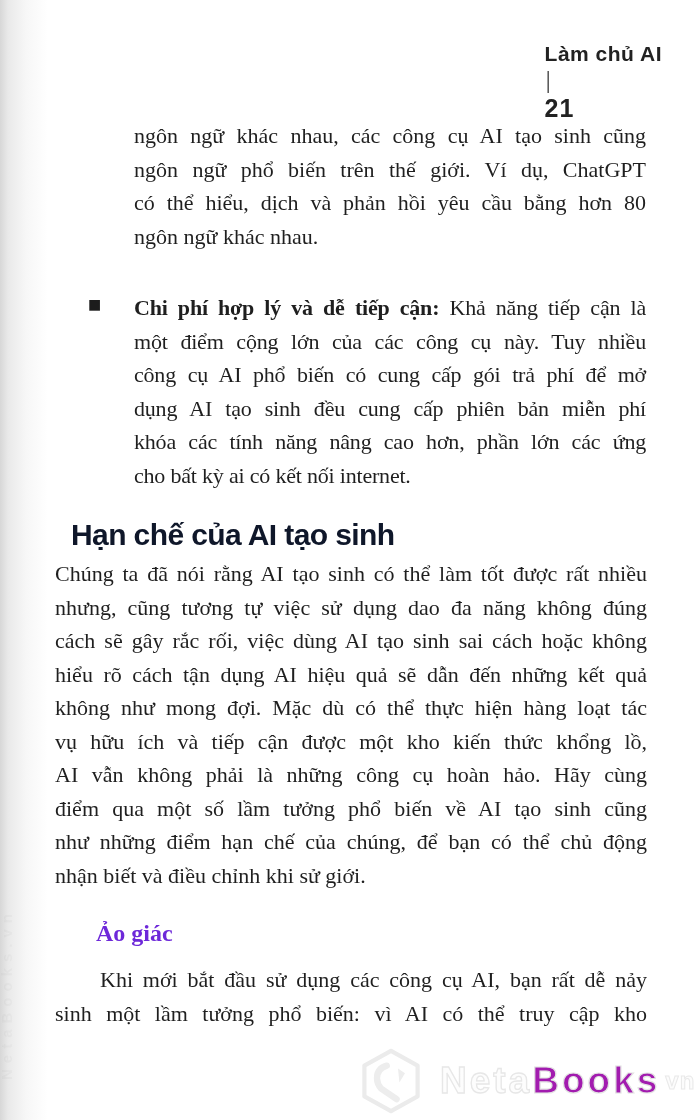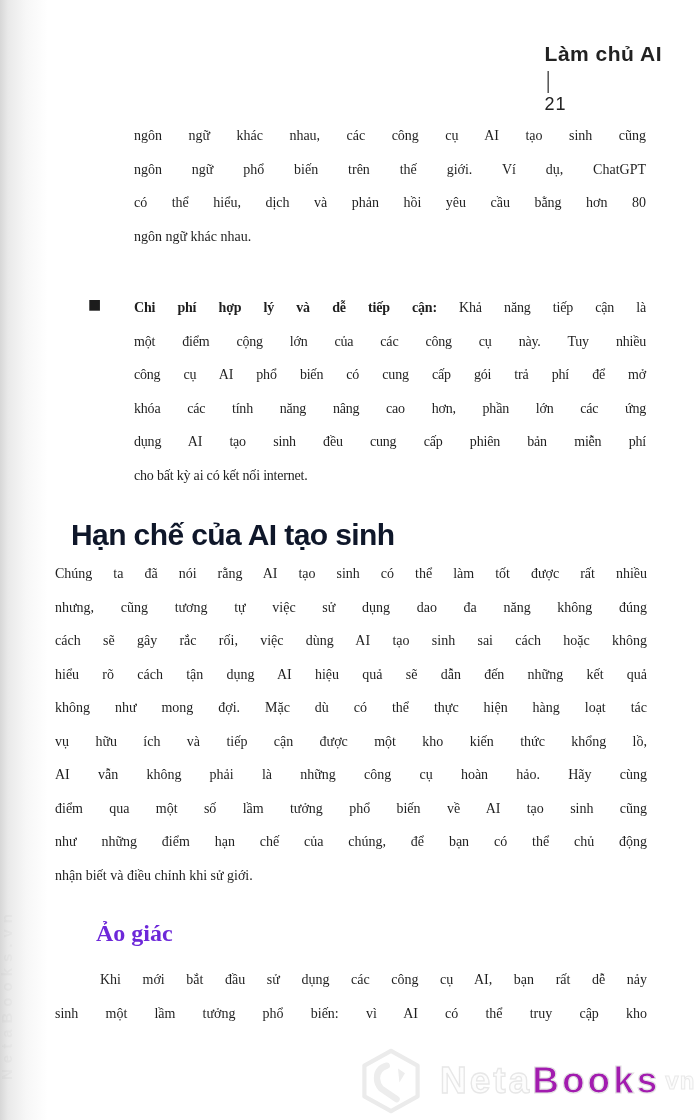--- a/index.html
+++ b/index.html
@@ -19,22 +19,22 @@
     font-family:"Liberation Sans",sans-serif;font-size:15px;font-weight:700;
     color:rgba(60,60,60,0.03);letter-spacing:6px;white-space:nowrap;overflow:hidden;
   }
   .page-header{
     position:absolute;top:42px;right:48px;display:flex;align-items:baseline;
     font-family:"Liberation Sans","DejaVu Sans",sans-serif;
     flex-direction:column;
   }
   .book-title{font-size:21px;font-weight:700;color:#222;letter-spacing:0.5px;}
   .hdr-sep{font-size:24px;font-weight:300;color:#444;margin:0 16px 0 10px;transform:scaleX(0.7);display:inline-block;}
-  .page-num{font-size:18px;font-weight:400;color:#222;letter-spacing:1px;}
-  .block{position:absolute;font-size:14px;line-height:33.5px;}
+  .page-num{font-size:25px;font-weight:700;color:#222;letter-spacing:1px;}
+  .block{position:absolute;font-size:22px;line-height:33.5px;}
   .jline{text-align:justify;text-align-last:justify;text-justify:inter-word;}
   .jline.last{text-align-last:left;}
   .force-just .jline.last{text-align-last:justify;}
   .indent-first .jline:first-child{text-indent:45px;}
   .bold{font-weight:700;}
   .para1{left:134px;top:119px;width:512px;}
   .bullet-marker{
     position:absolute;left:88px;top:297px;font-size:14px;color:#1c1c1c;
     font-family:"DejaVu Sans",sans-serif;line-height:14px;
   }
@@ -85,22 +85,22 @@
       <div class="jline"><span>ngôn ngữ phổ biến trên thế giới. Ví dụ, ChatGPT</span></div>
       <div class="jline"><span>có thể hiểu, dịch và phản hồi yêu cầu bằng hơn 80</span></div>
       <div class="jline last"><span>ngôn ngữ khác nhau.</span></div>
     </div>
 
   <span class="bullet-marker">■</span>
   <div class="block bullet-text">
       <div class="jline"><span class="bold">Chi phí hợp lý và dễ tiếp cận:</span><span> Khả năng tiếp cận là</span></div>
       <div class="jline"><span>một điểm cộng lớn của các công cụ này. Tuy nhiều</span></div>
       <div class="jline"><span>công cụ AI phổ biến có cung cấp gói trả phí để mở</span></div>
+      <div class="jline"><span>dụng AI tạo sinh đều cung cấp phiên bản miễn phí</span></div>
       <div class="jline"><span>khóa các tính năng nâng cao hơn, phần lớn các ứng</span></div>
-      <div class="jline"><span>dụng AI tạo sinh đều cung cấp phiên bản miễn phí</span></div>
       <div class="jline last"><span>cho bất kỳ ai có kết nối internet.</span></div>
     </div>
 
   <h1 class="section-heading">Hạn chế của AI tạo sinh</h1>
 
   <div class="block para2">
       <div class="jline"><span>Chúng ta đã nói rằng AI tạo sinh có thể làm tốt được rất nhiều</span></div>
       <div class="jline"><span>nhưng, cũng tương tự việc sử dụng dao đa năng không đúng</span></div>
       <div class="jline"><span>cách sẽ gây rắc rối, việc dùng AI tạo sinh sai cách hoặc không</span></div>
       <div class="jline"><span>hiểu rõ cách tận dụng AI hiệu quả sẽ dẫn đến những kết quả</span></div>

